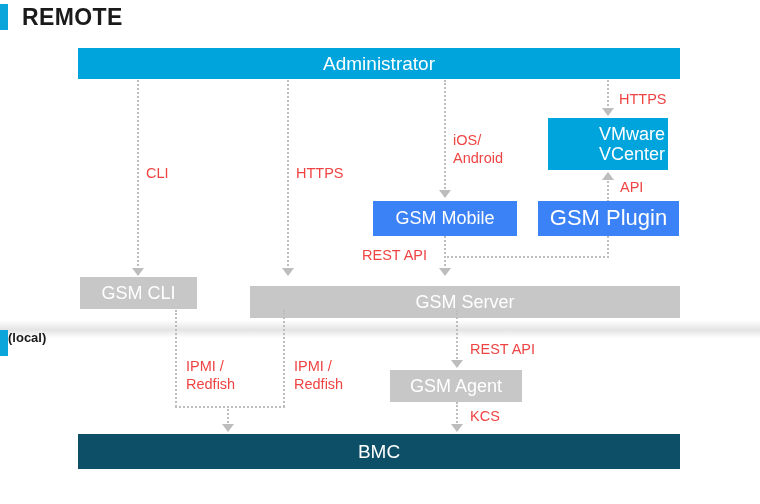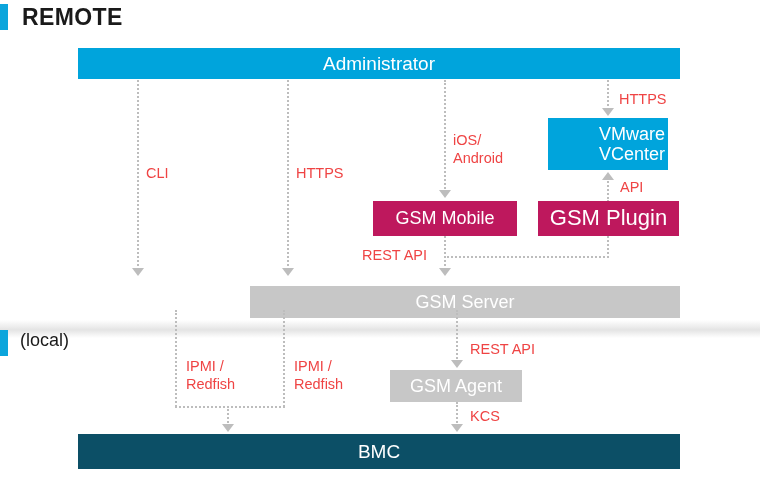--- a/index.html
+++ b/index.html
@@ -31,24 +31,24 @@
     width: 8px;
     background: #0BA5DC;
   }
   .section-title {
     font-size: 23px;
     font-weight: bold;
     color: #1a1a1a;
     letter-spacing: 0.4px;
   }
   .section-sub {
-    font-size: 18px;
-    font-weight: normal;
+    font-size: 13px;
+    font-weight: bold;
     color: #1a1a1a;
-    margin-left: 20px;
+    margin-left: 8px;
   }
 
   
   .divider-band {
     position: absolute;
     left: 0;
     width: 760px;
     height: 18px;
     background: linear-gradient(to bottom, #ffffff 0%, #e4e4e4 55%, #f3f3f3 80%, #ffffff 100%);
   }
@@ -59,21 +59,21 @@
     display: flex;
     align-items: center;
     justify-content: center;
     text-align: center;
     color: #ffffff;
     font-weight: normal;
     line-height: 1.12;
     box-sizing: border-box;
   }
   .node.blue      { background: #00A4DC; }
-  .node.lightblue { background: #be185d; }
+  .node.lightblue { background: #3b82f6; }
   .node.grey      { background: #C7C7C7; }
   .node.darkteal  { background: #0C4F66; }
 
   .node .label { display: block; }
 
   
   .vline {
     position: absolute;
     width: 0;
     border-left: 2px dotted #BDBDBD;
@@ -149,20 +149,23 @@
   <div class="node lightblue" style="left:538px; top:201px; width:141px; height:35px; font-size:22px;">
     <span class="label">GSM Plugin</span>
   </div>
 
   <div class="vline" style="left:444px; top:236px; height:34px;"></div>
   <div class="vline" style="left:607px; top:236px; height:22px;"></div>
   <div class="hline" style="left:444px; top:256px; width:165px;"></div>
   <div class="arrow down" style="left:439px; top:268px;"></div>
   <div class="edge-label" style="left:362px; top:247px;">REST API</div>
 
+  <div class="node grey" style="left:80px; top:277px; width:117px; height:32px; font-size:18px;">
+    <span class="label">GSM CLI</span>
+  </div>
 
   <div class="node grey" style="left:250px; top:286px; width:430px; height:32px; font-size:18px;">
     <span class="label">GSM Server</span>
   </div>
 
   <div class="divider-band" style="top:320px;"></div>
 
   <div class="section-header" style="left:0px; top:330px; height:26px;">
     <div class="accent-bar" style="left:0px; top:0px; height:26px;"></div>
     <span class="section-sub">(local)</span>

